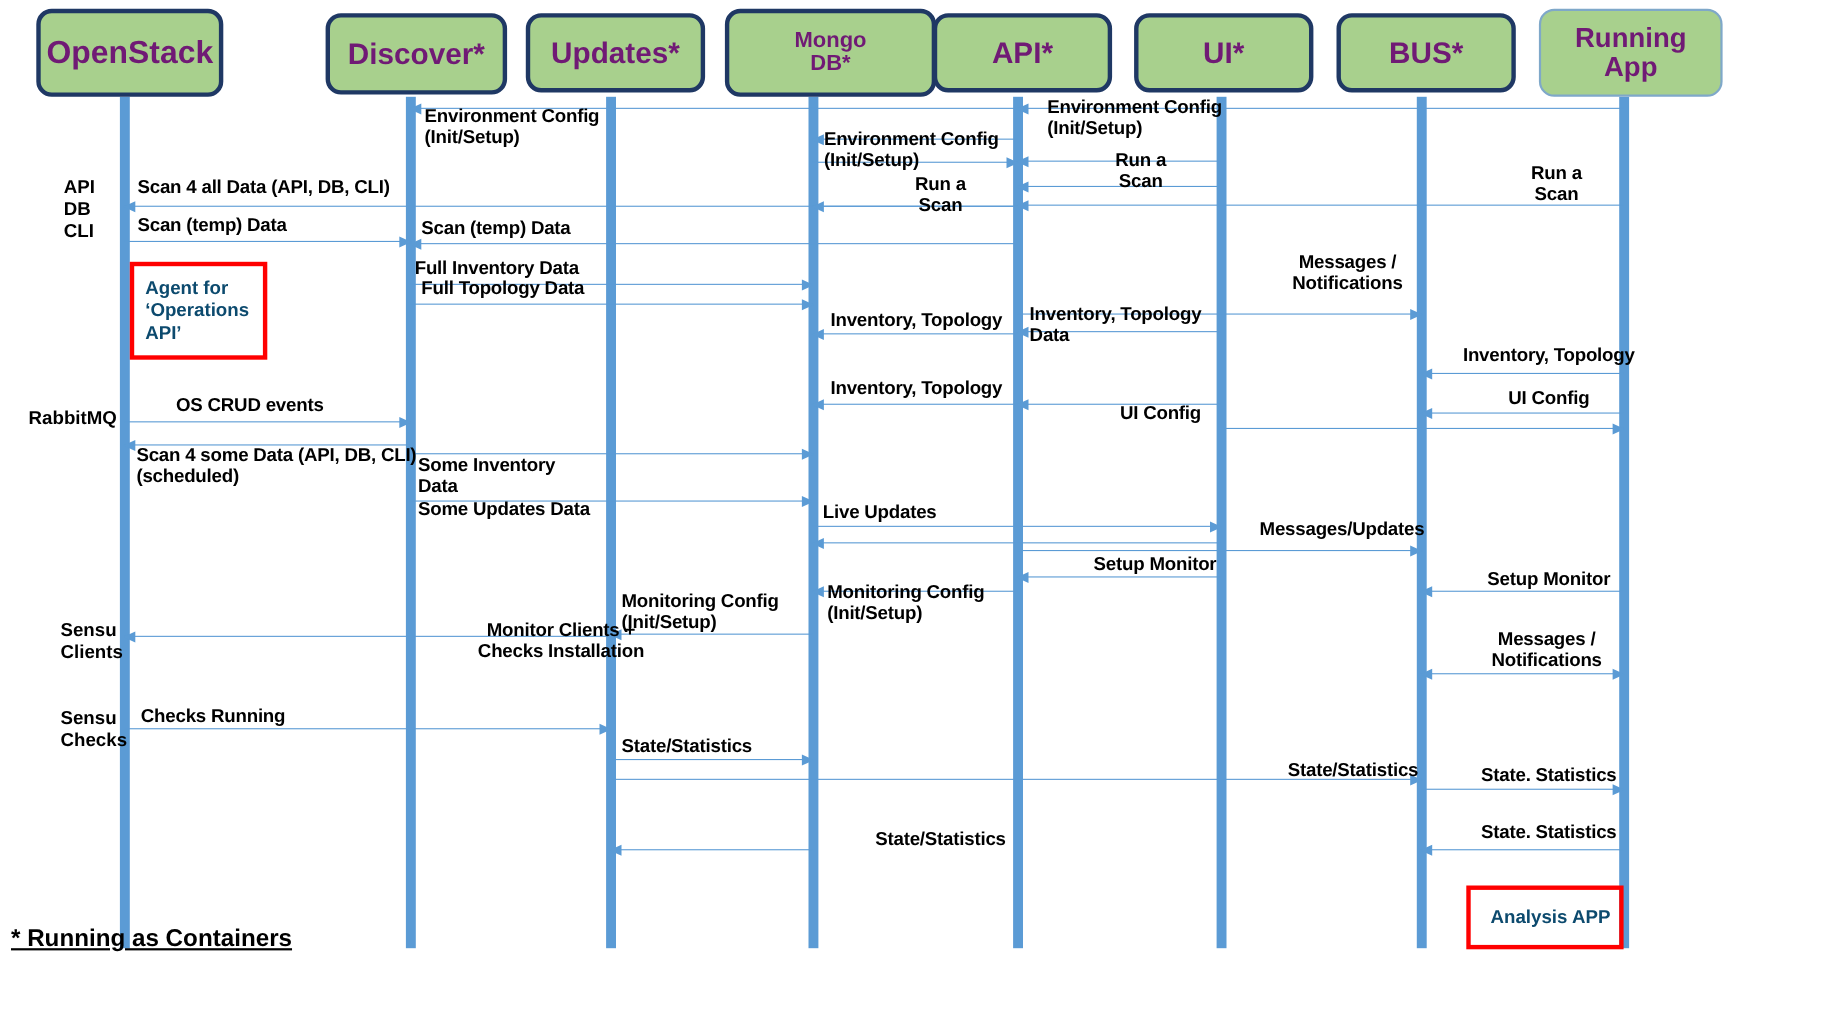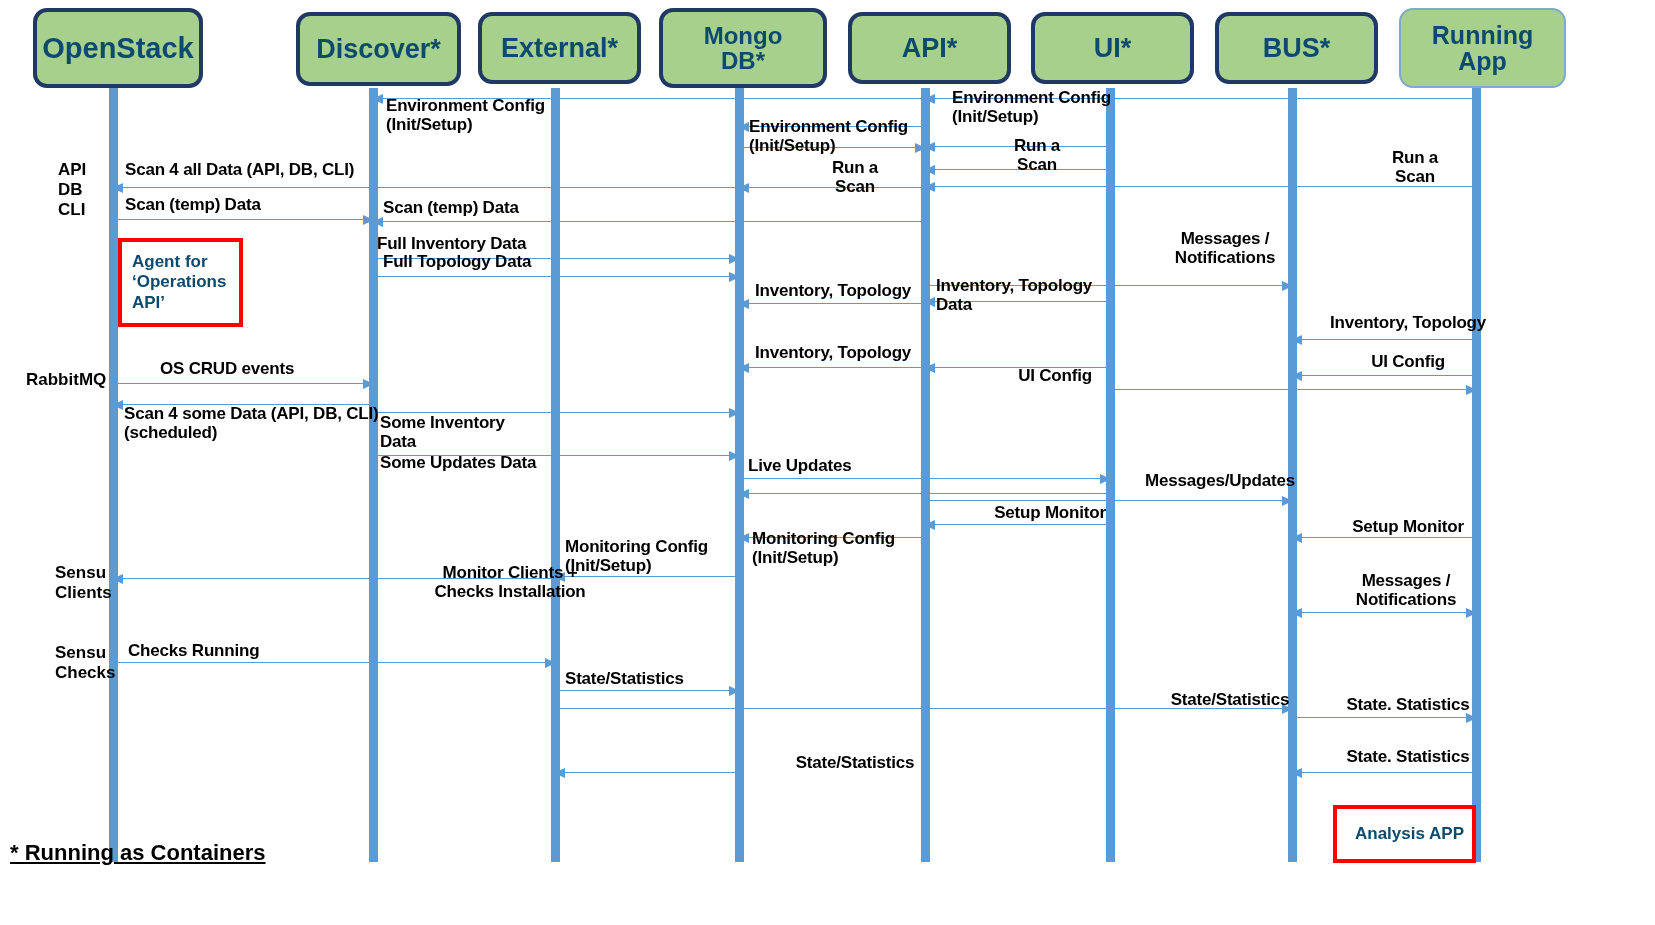--- a/index.html
+++ b/index.html
@@ -23,21 +23,21 @@
     position: absolute;
     box-sizing: border-box;
     background: #a8d08d;
     border: 4px solid #1f3864;
     border-radius: 14px;
     display: flex;
     align-items: center;
     justify-content: center;
     text-align: center;
     font-weight: bold;
-    color: #0c4a6e;
+    color: #701a75;
     line-height: 1.05;
     padding: 2px 4px;
   }
   .actor-box.thin-border {
     border: 2px solid #7fa8c9;
   }
 
   
   .lifeline {
     position: absolute;
@@ -261,23 +261,23 @@
       </div>
     </div>
   <div id="actors-layer">
       <div class="actor-box" style="left: 33px; top: 8px; width: 170px; height: 80px; font-size: 29px;">
         <span style="white-space: pre-line;">OpenStack</span>
       </div>
       <div class="actor-box" style="left: 296px; top: 12px; width: 165px; height: 74px; font-size: 27px;">
         <span style="white-space: pre-line;">Discover*</span>
       </div>
       <div class="actor-box" style="left: 478px; top: 12px; width: 163px; height: 72px; font-size: 27px;">
-        <span style="white-space: pre-line;">External*</span>
-      </div>
-      <div class="actor-box" style="left: 659px; top: 8px; width: 168px; height: 80px; font-size: 24px;">
+        <span style="white-space: pre-line;">Updates*</span>
+      </div>
+      <div class="actor-box" style="left: 659px; top: 8px; width: 192px; height: 80px; font-size: 20px;">
         <span style="white-space: pre-line;">Mongo
 DB*</span>
       </div>
       <div class="actor-box" style="left: 848px; top: 12px; width: 163px; height: 72px; font-size: 27px;">
         <span style="white-space: pre-line;">API*</span>
       </div>
       <div class="actor-box" style="left: 1031px; top: 12px; width: 163px; height: 72px; font-size: 27px;">
         <span style="white-space: pre-line;">UI*</span>
       </div>
       <div class="actor-box" style="left: 1215px; top: 12px; width: 163px; height: 72px; font-size: 27px;">

